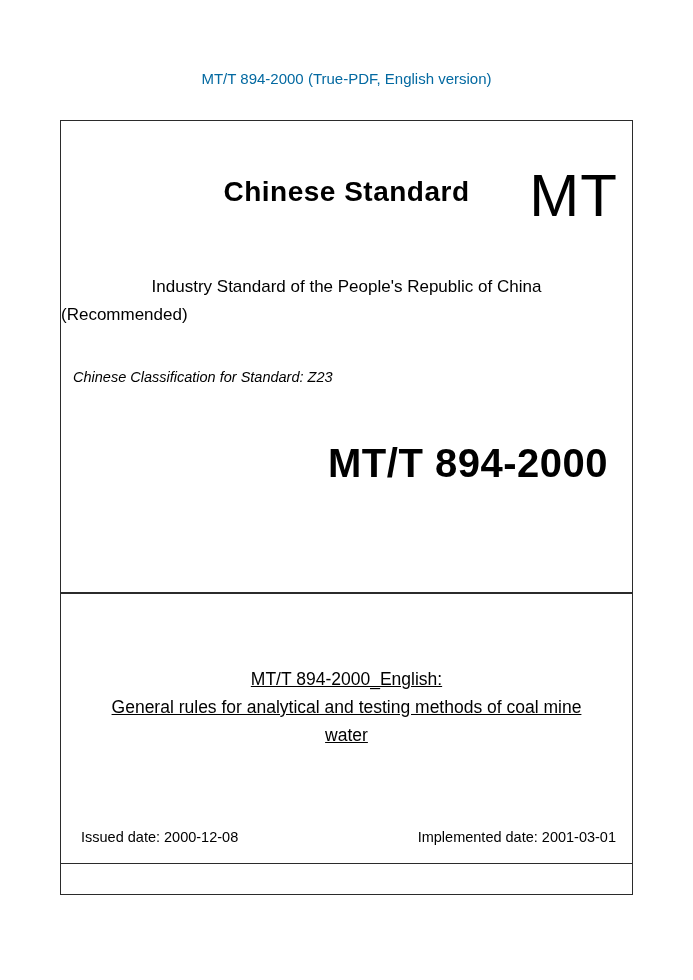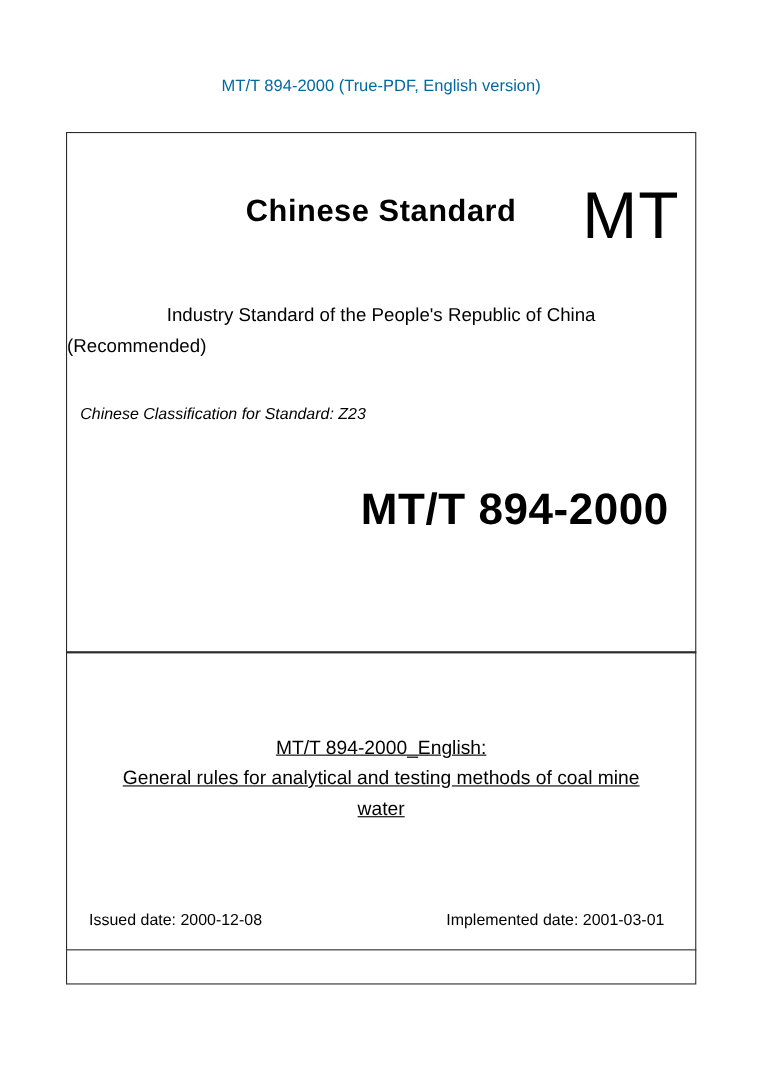--- a/index.html
+++ b/index.html
@@ -100,21 +100,21 @@
     width: 90%;
     text-align: center;
     font-size: 17.5px;
     line-height: 28px;
     text-decoration: underline;
   }
   .dates-row {
     position: absolute;
     top: 708px;
     left: 20px;
-    right: 28px;
+    right: 16px;
     display: flex;
     justify-content: space-between;
     font-size: 14.5px;
   }
   .divider-2 {
     position: absolute;
     top: 742px;
     left: -1px;
     width: calc(100% + 2px);
     border-top: 1.5px solid #2b2b2b;

